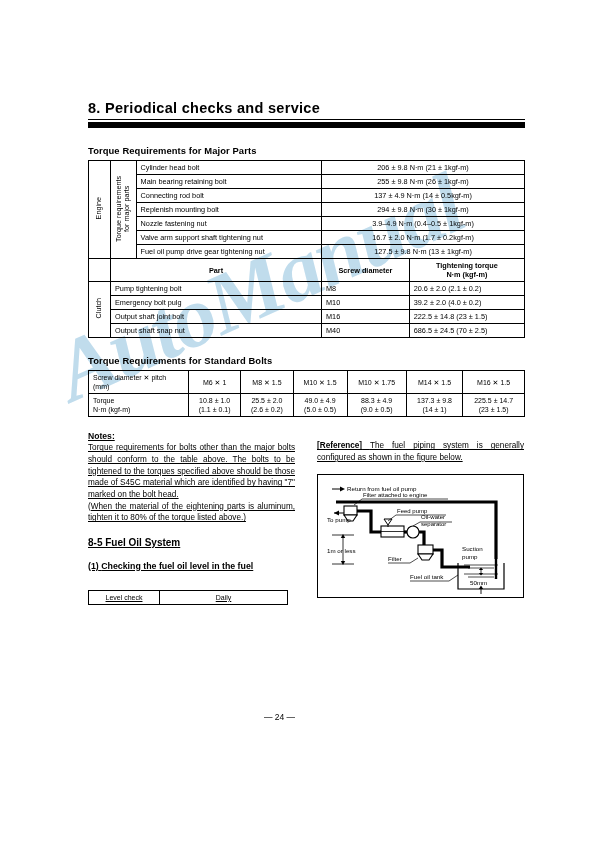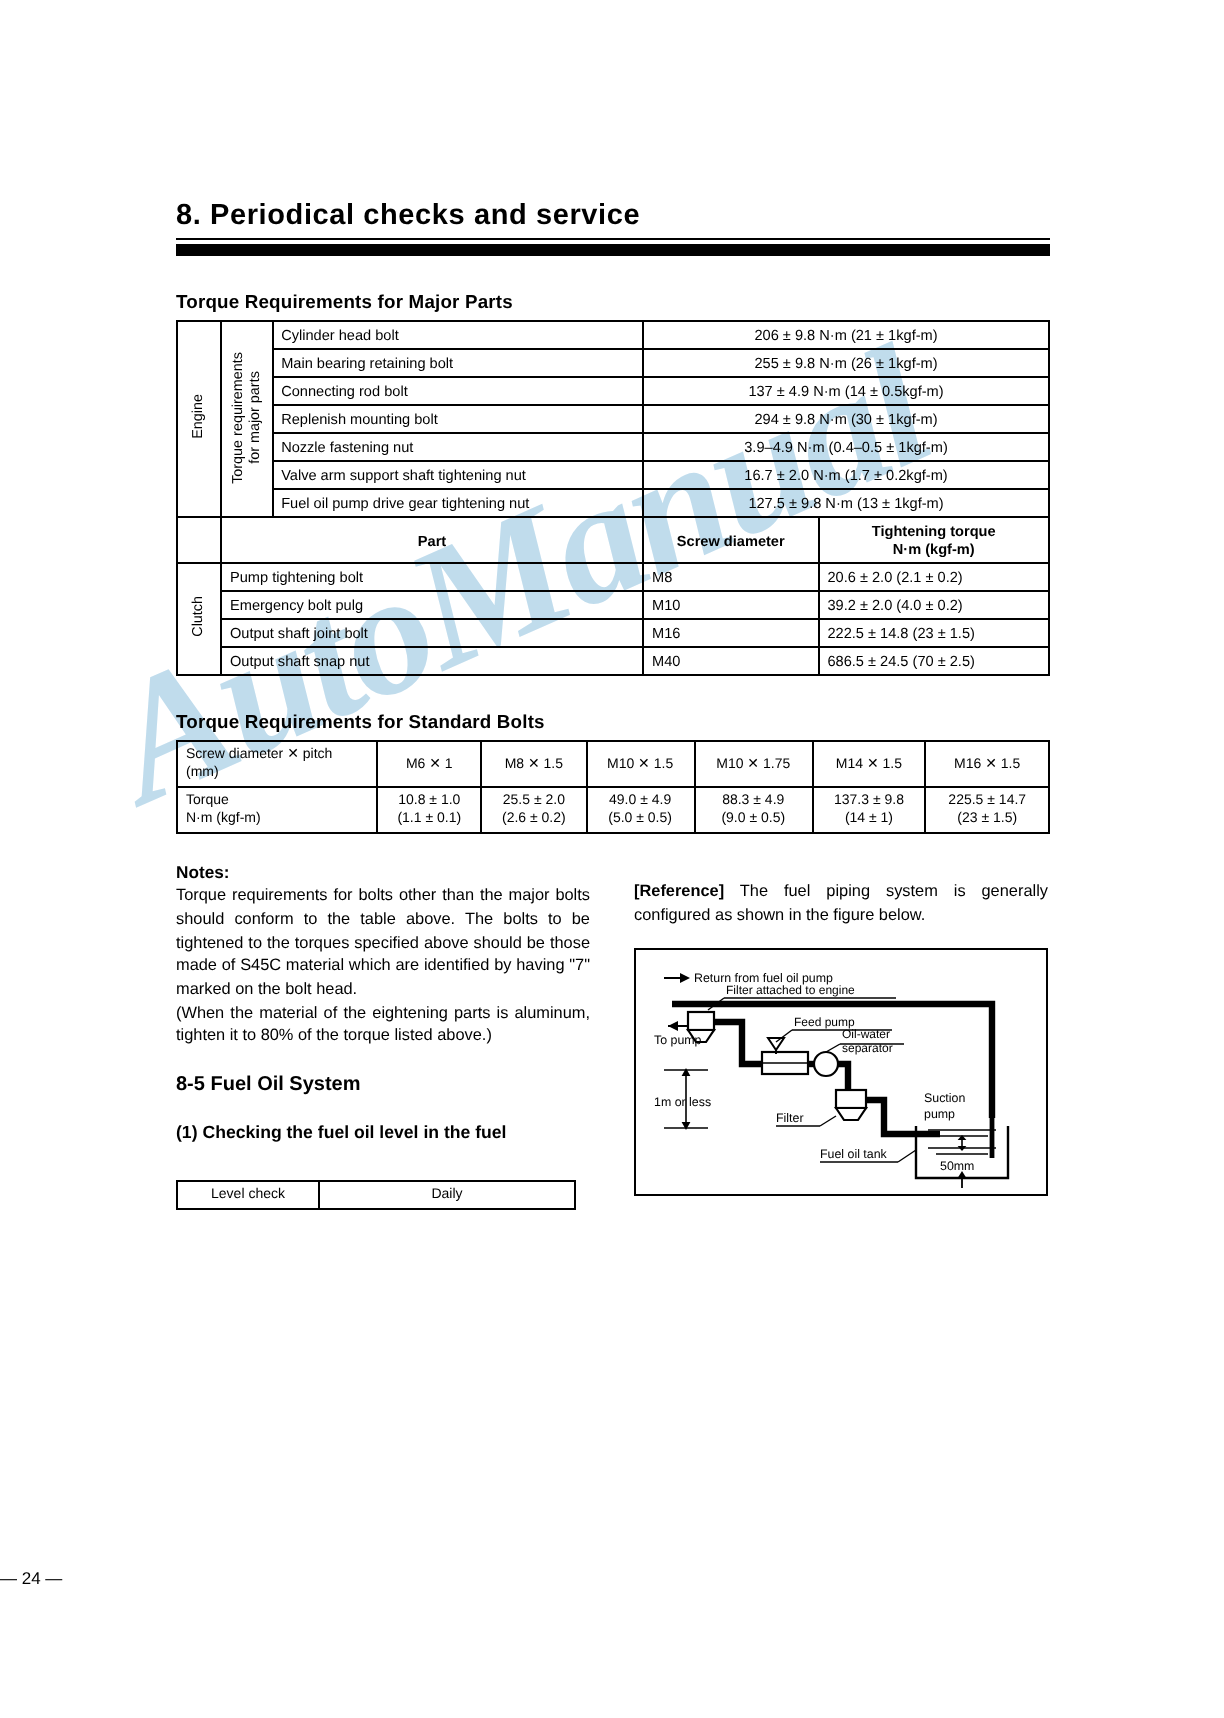--- a/index.html
+++ b/index.html
@@ -60,21 +60,21 @@
 
   
   .tbl2 td{
     border:1px solid #000;font-size:7px;padding:2px 3px;text-align:center;
     line-height:1.3;
   }
   .tbl2 td.lbl{text-align:left;padding-left:4px;width:92px;}
   .tbl2 td.hdr{font-weight:400;}
 
   
-  .cols{display:flex;gap:22px;margin-top:14px;}
+  .cols{display:flex;gap:22px;margin-top:14px;text-decoration:underline;}
   .col{width:207px;}
   .body-text{
     font-size:8.2px;line-height:1.42;text-align:justify;color:#000;
   }
   .bold-lead{font-weight:700;margin-top:45px;}
   .notes-h{font-size:8.6px;font-weight:700;margin-bottom:1px;}
   .h2{font-size:10px;font-weight:700;margin:13px 0 6px 0;}
   .h3{font-size:8.8px;font-weight:700;margin:13px 0 0 0;line-height:1.35;}
   .h3 .indent{display:block;padding-left:13px;}
   .gap{height:9px;}
@@ -87,21 +87,21 @@
 
   
   .fig-box{
     margin-top:10px;border:1px solid #000;width:205px;height:122px;
     position:relative;background:#fff;
   }
   .fig-svg{position:absolute;left:0;top:0;}
 
   
   .footer{
-    position:absolute;left:0;top:784px;width:559px;
+    position:absolute;left:0;top:712px;width:559px;text-align:center;
     font-size:8.5px;color:#000;z-index:10;
   }
 </style>
 </head>
 <body>
 
 <div class="page">
 
   <div class="watermark">
     <span>AutoManual</span>

